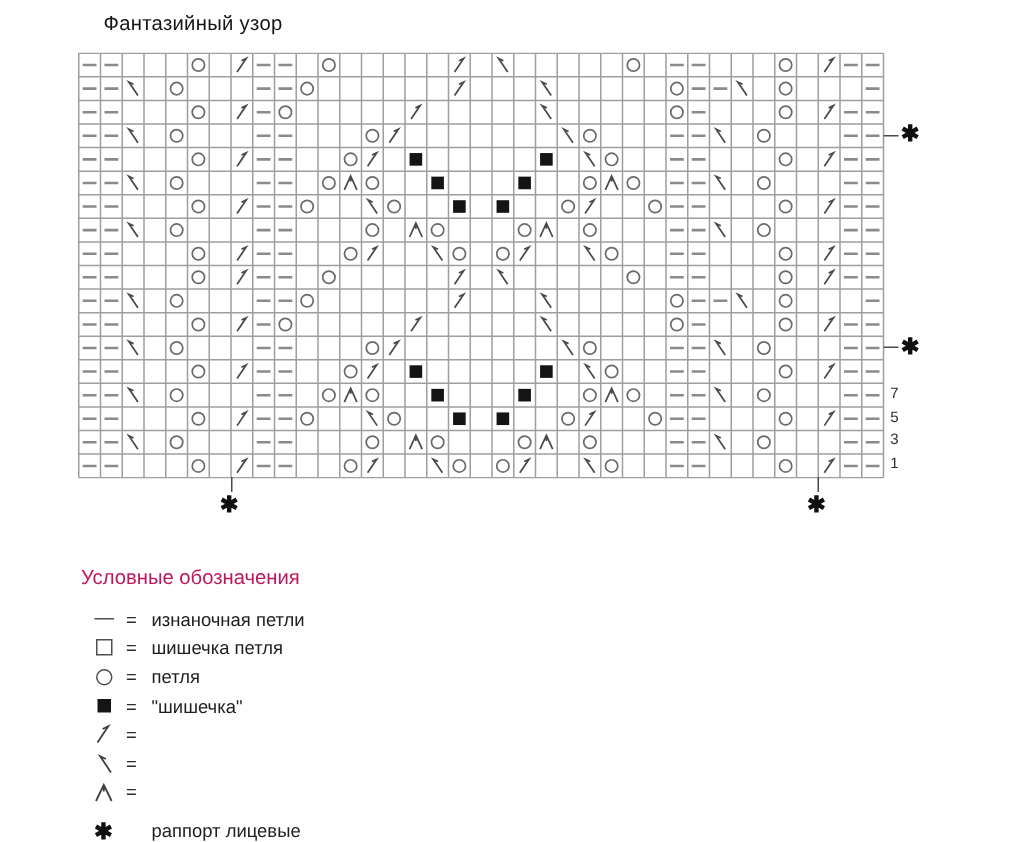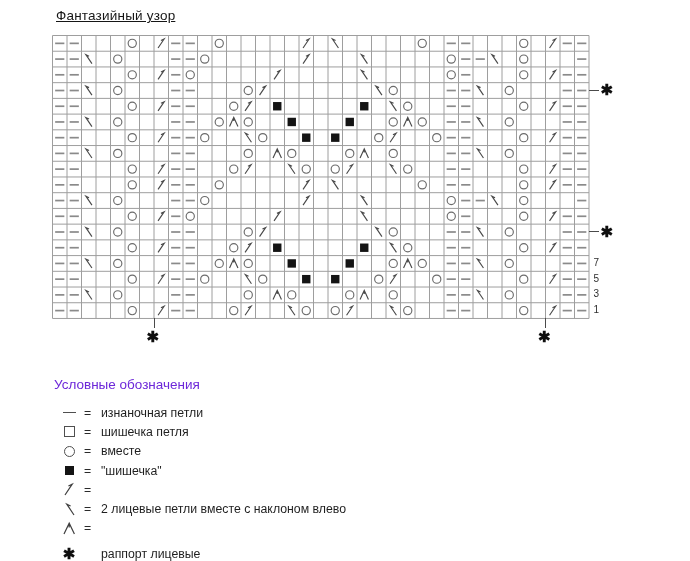--- a/index.html
+++ b/index.html
@@ -1,33 +1,33 @@
 <!DOCTYPE html>
 <html><head>
 <meta charset="utf-8">
 <style>
   html,body{margin:0;padding:0;background:#fff;}
   .stage{
     position:relative; width:690px; height:561px; background:#ffffff;
     font-family:"Liberation Sans", sans-serif; overflow:hidden;
   }
   .title{
-    position:absolute; left:56px; top:8px;
-    font-size:13.5px; color:#161616; letter-spacing:.2px;text-decoration:underline;
+    position:absolute; left:69px; top:8px;
+    font-size:13.5px; color:#161616; letter-spacing:.2px;
   }
   #chart-layer{position:absolute; left:0; top:0;}
   .rownum{
     position:absolute; font-size:10px; color:#2e2e2e; line-height:10px;
   }
   .ast{
     position:absolute; font-size:15px; line-height:15px; color:#0f0f0f; font-weight:700;
   }
   .lead{position:absolute; background:#4a4a4a;}
   .legend{position:absolute; left:54px; top:377px; width:560px;}
-  .legend-title{font-size:13.5px; color:#6d28d9; margin:0 0 11px 0;}
+  .legend-title{font-size:13.5px; color:#be185d; margin:0 0 11px 0;}
   .l-item{display:flex; align-items:center; height:19.3px; font-size:12.3px; color:#1f1f1f; white-space:nowrap;}
   .l-item.rapport{margin-top:6px;}
   .l-sym{width:30px; display:flex; align-items:center; justify-content:center; flex:0 0 30px;}
   .l-eq{width:17px; text-align:left; color:#2a2a2a; flex:0 0 17px;}
   .sym-dash{width:13px; height:0; border-top:1.7px solid #4f4f4f;}
   .sym-square{width:9px; height:9px; border:1.2px solid #4f4f4f; background:#fff;}
   .sym-circle{width:9px; height:9px; border:1.2px solid #4f4f4f; border-radius:50%; background:#fff;}
   .sym-bobble{width:9px; height:9px; background:#141414;}
   .sym-ast{font-size:15px; font-weight:700; color:#0f0f0f;}
 </style>
@@ -1071,21 +1071,21 @@
         </span>
       <span class="l-eq">=</span>
       <span>шишечка петля</span>
     </div>
 
     <div class="l-item">
       <span class="l-sym">
           <span class="sym-circle"></span>
         </span>
       <span class="l-eq">=</span>
-      <span>вместе</span>
+      <span>петля</span>
     </div>
 
     <div class="l-item">
       <span class="l-sym">
           <span class="sym-bobble"></span>
         </span>
       <span class="l-eq">=</span>
       <span>"шишечка"</span>
     </div>
 
@@ -1098,21 +1098,20 @@
       <span class="l-eq">=</span>
     </div>
 
     <div class="l-item">
       <span class="l-sym">
         <svg width="15" height="15" viewBox="0 0 15 15">
             <path d="M12 13 L4.8 2.2 L8.6 4" fill="none" stroke="#3f3f3f" stroke-width="1.2"></path>
           </svg>
       </span>
       <span class="l-eq">=</span>
-      <span>2 лицевые петли вместе с наклоном влево</span>
     </div>
 
     <div class="l-item">
       <span class="l-sym">
         <svg width="15" height="15" viewBox="0 0 15 15">
             <path d="M2 13 L7.2 2.2 L12.4 13 M7.2 2.2 L7.2 6.6" fill="none" stroke="#3f3f3f" stroke-width="1.2"></path>
           </svg>
       </span>
       <span class="l-eq">=</span>
     </div>

